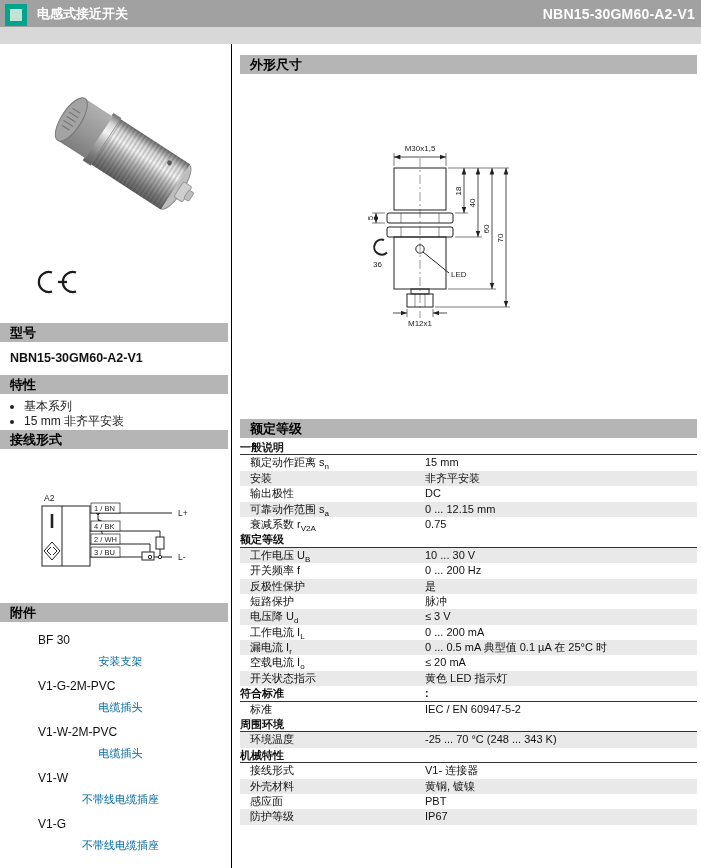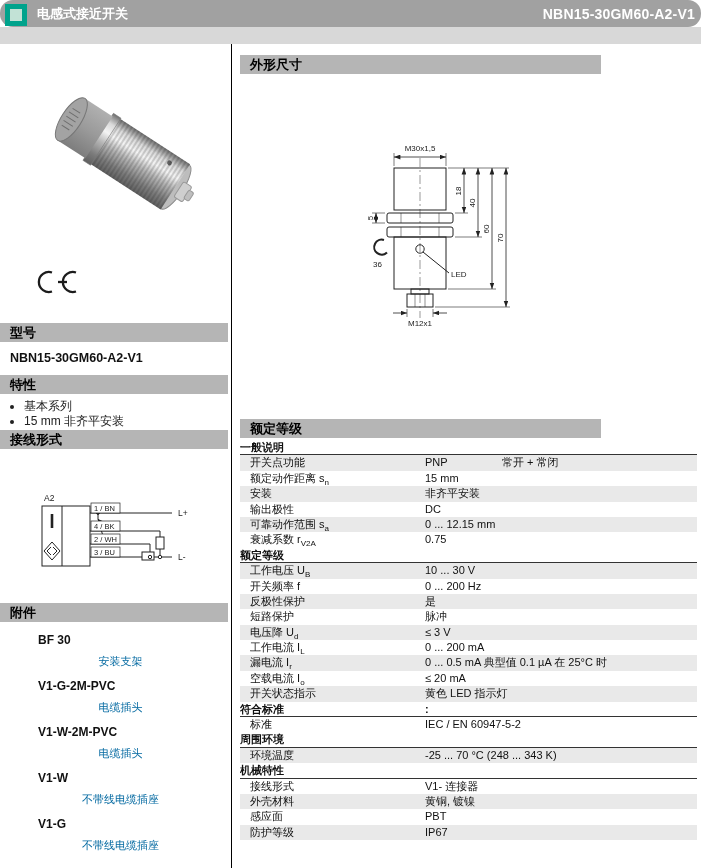--- a/index.html
+++ b/index.html
@@ -1,45 +1,45 @@
 <!DOCTYPE html>
 <html><head>
 <meta charset="utf-8">
 <style>
   html,body{margin:0;padding:0;}
   body{
     width:701px;height:868px;position:relative;background:#fff;
     font-family:"Liberation Sans",sans-serif;color:#111;overflow:hidden;
   }
   
-  .topbar{position:absolute;top:0;left:0;width:701px;height:27px;background:#a1a1a1;display:flex;align-items:center;border-radius:13px;}
+  .topbar{position:absolute;top:0;left:0;width:701px;height:27px;background:#a1a1a1;display:flex;align-items:center;}
   .brandsq{width:22px;height:22px;box-sizing:border-box;border:5px solid #00a38c;background:#c2e2d6;margin:2px 0 0 5px;}
   .title-left{color:#fff;font-weight:bold;font-size:13px;margin-left:10px;}
   .title-right{margin-left:auto;margin-right:6px;color:#fff;font-weight:bold;font-size:14px;letter-spacing:.2px;}
   .substrip{position:absolute;top:27px;left:0;width:701px;height:17px;background:#d8d8d8;}
   
   .leftcol{position:absolute;left:0;top:44px;width:231px;height:824px;overflow:hidden;}
   .divider{position:absolute;left:231px;top:44px;width:1px;height:824px;background:#000;}
   .rightcol{position:absolute;left:240px;top:44px;width:457px;height:824px;overflow:hidden;}
   
   .secbar{background:#b5b5b5;font-weight:bold;font-size:13px;height:19px;line-height:19px;padding-left:10px;box-sizing:border-box;color:#000;}
   .leftcol .secbar{width:228px;}
-  .rightcol .secbar{width:361px;}
+  .rightcol .secbar{width:457px;}
   
   .photo{margin:15px 0 0 25px;display:block;}
   .ce{margin:10px 0 0 33px;display:block;}
   .bar-model{margin-top:28px;}
   .model-value{font-weight:bold;font-size:12.5px;margin:9px 0 0 10px;height:15px;}
   .bar-features{margin-top:9px;}
   .features-list{margin:5px 0 0 0;padding:0 0 0 24px;}
   .features-list li{font-size:12px;line-height:15px;color:#222;}
   .bar-connection{margin-top:1px;}
   .diagram{margin:43px 0 0 32px;display:block;}
   .bar-accessories{margin-top:11px;}
-  .acc-model{font-weight:bold;font-size:12px;margin:11px 0 0 10px;line-height:14px;padding-left:28px;}
+  .acc-model{font-weight:normal;font-size:12px;margin:11px 0 0 10px;line-height:14px;padding-left:28px;}
   .acc-desc{font-size:11px;margin:7px 0 0 10px;line-height:14px;color:#0369a1;text-align:center;}
   
   .bar-dim{margin-top:11px;}
   .dimdraw{margin:66px 0 0 95px;display:block;}
   .bar-tech{margin-top:89px;}
   .tech-body{margin-top:2px;}
   .group-header{position:relative;height:15.4px;line-height:14.4px;font-size:11px;font-weight:bold;border-bottom:1px solid #333;box-sizing:border-box;}
   .group-value{position:absolute;left:185px;top:0;}
   .param-row{position:relative;height:15.4px;line-height:15.4px;font-size:11px;}
   .param-row.shade{background:#e9e9e9;}
@@ -248,25 +248,20 @@
       <text x="168" y="98" text-anchor="middle" transform="rotate(-90 168 98)">70</text>
       <text x="116" y="137">LED</text>
       <text x="38" y="127">36</text>
       <text x="85" y="186" text-anchor="middle">M12x1</text>
     </g>
   </svg>
 
   <div class="secbar bar-tech">额定等级</div>
   <div class="tech-body">
       <div class="group-header"><span class="group-name">一般说明</span></div>
-      <div class="param-row shade">
-        <span class="param-label">开关点功能</span>
-        <span class="param-value">PNP</span>
-        <span class="param-value2">常开 + 常闭</span>
-      </div>
       <div class="param-row">
         <span class="param-label">额定动作距离  s<sub>n</sub></span>
         <span class="param-value">15 mm</span>
       </div>
       <div class="param-row shade">
         <span class="param-label">安装</span>
         <span class="param-value">非齐平安装</span>
       </div>
       <div class="param-row">
         <span class="param-label">输出极性</span>

